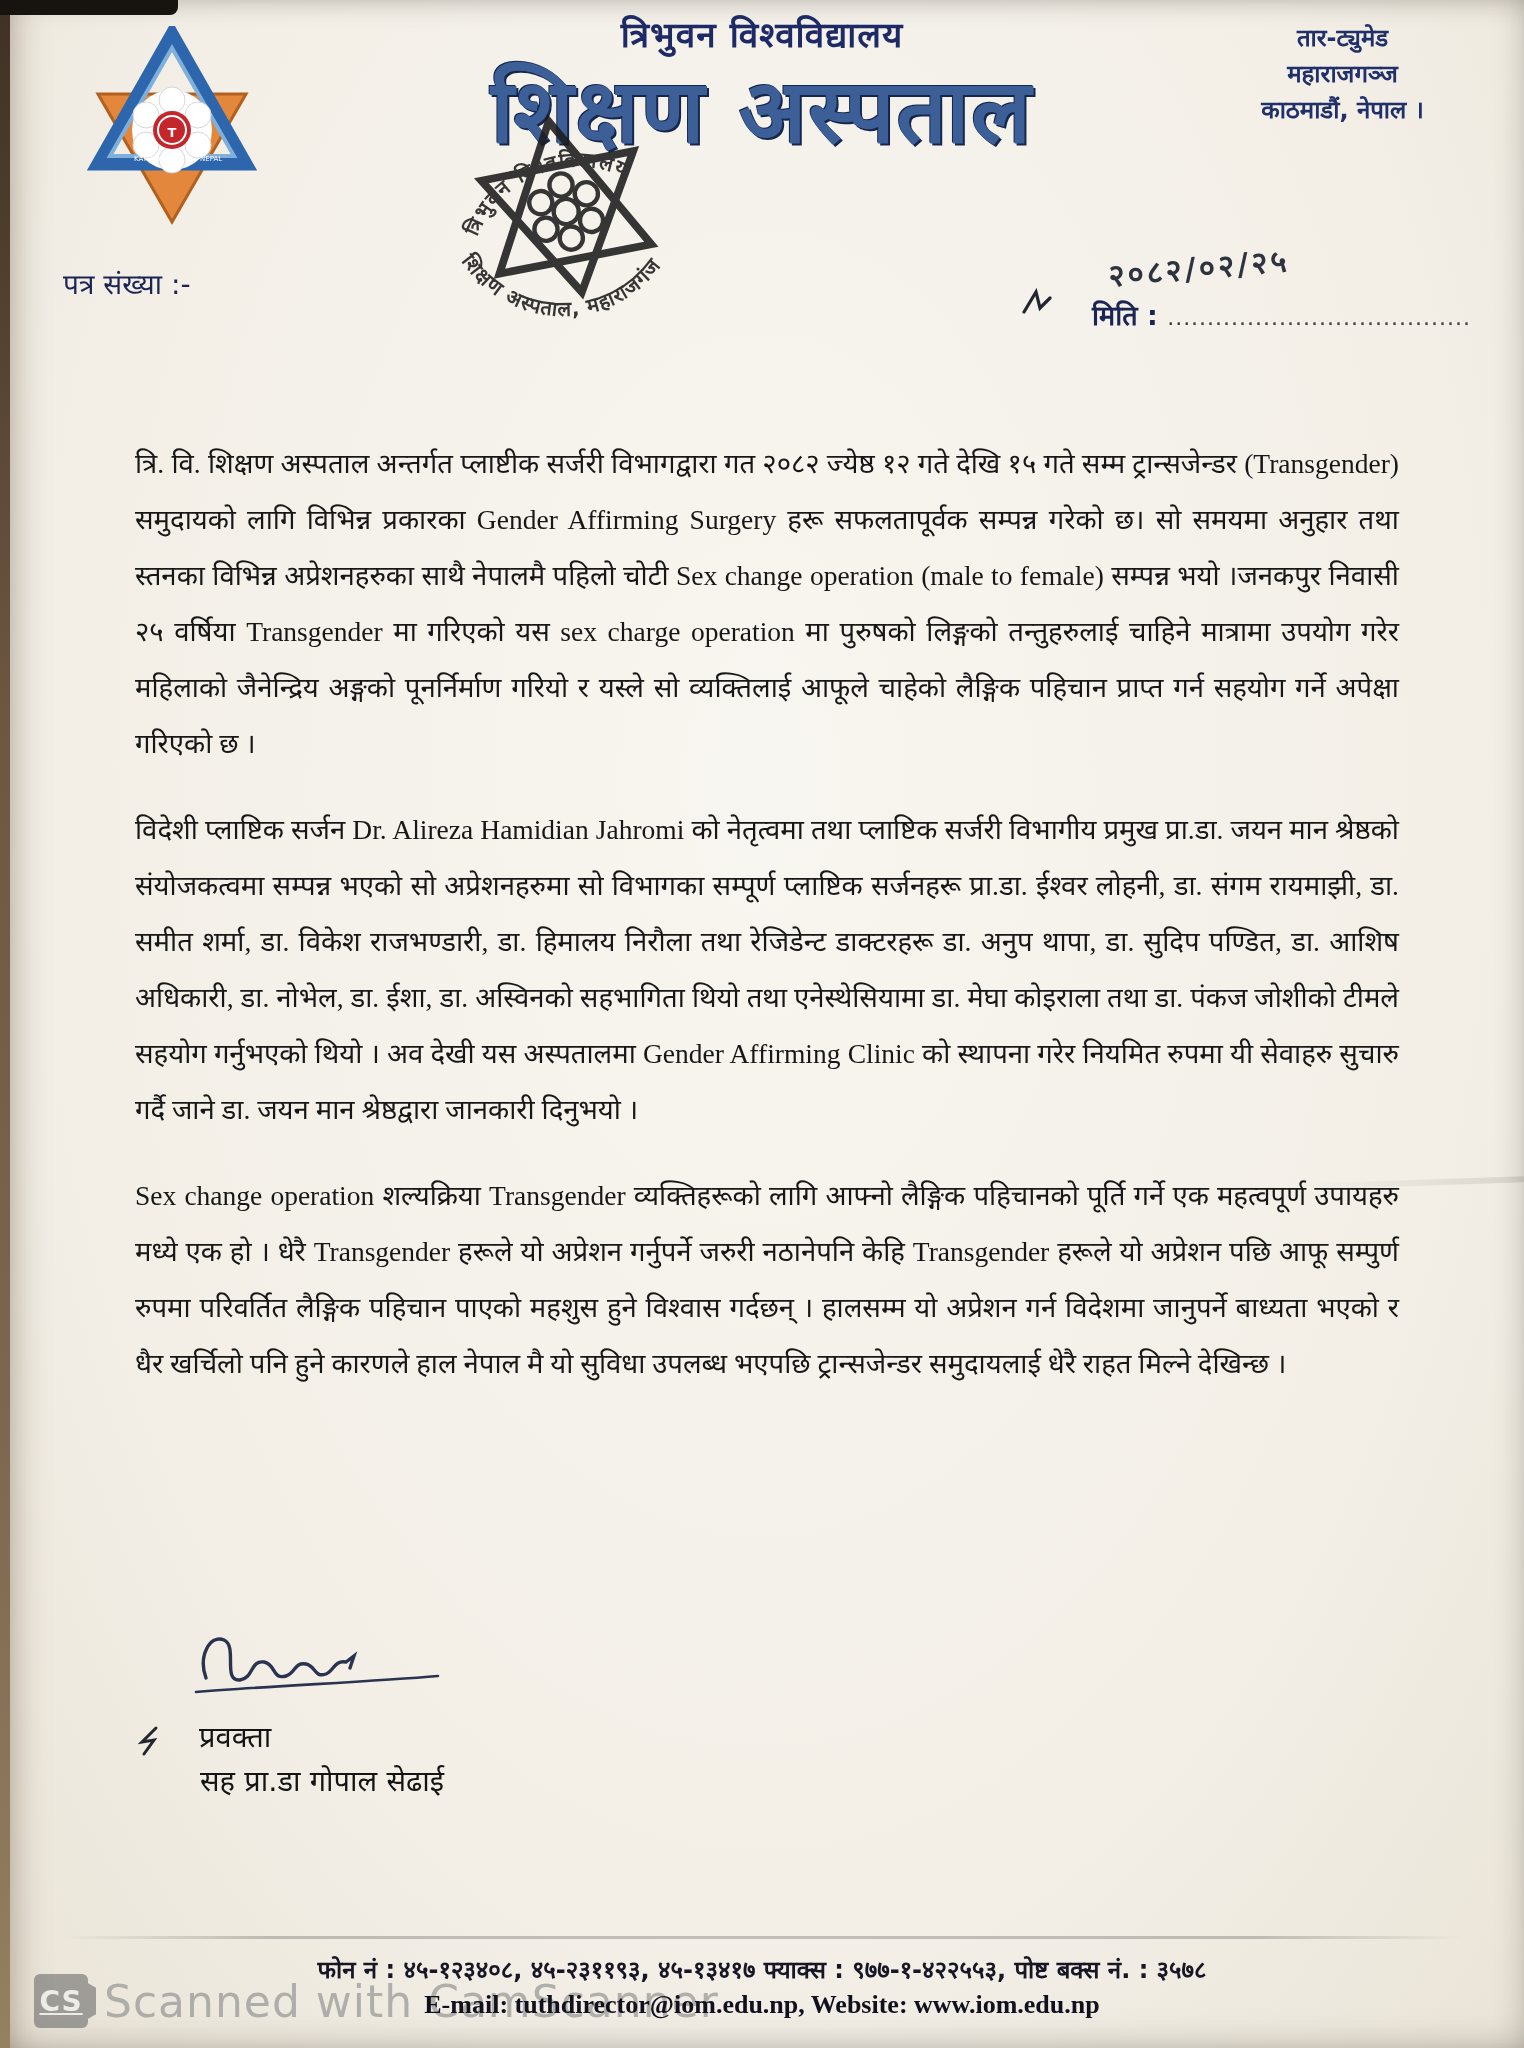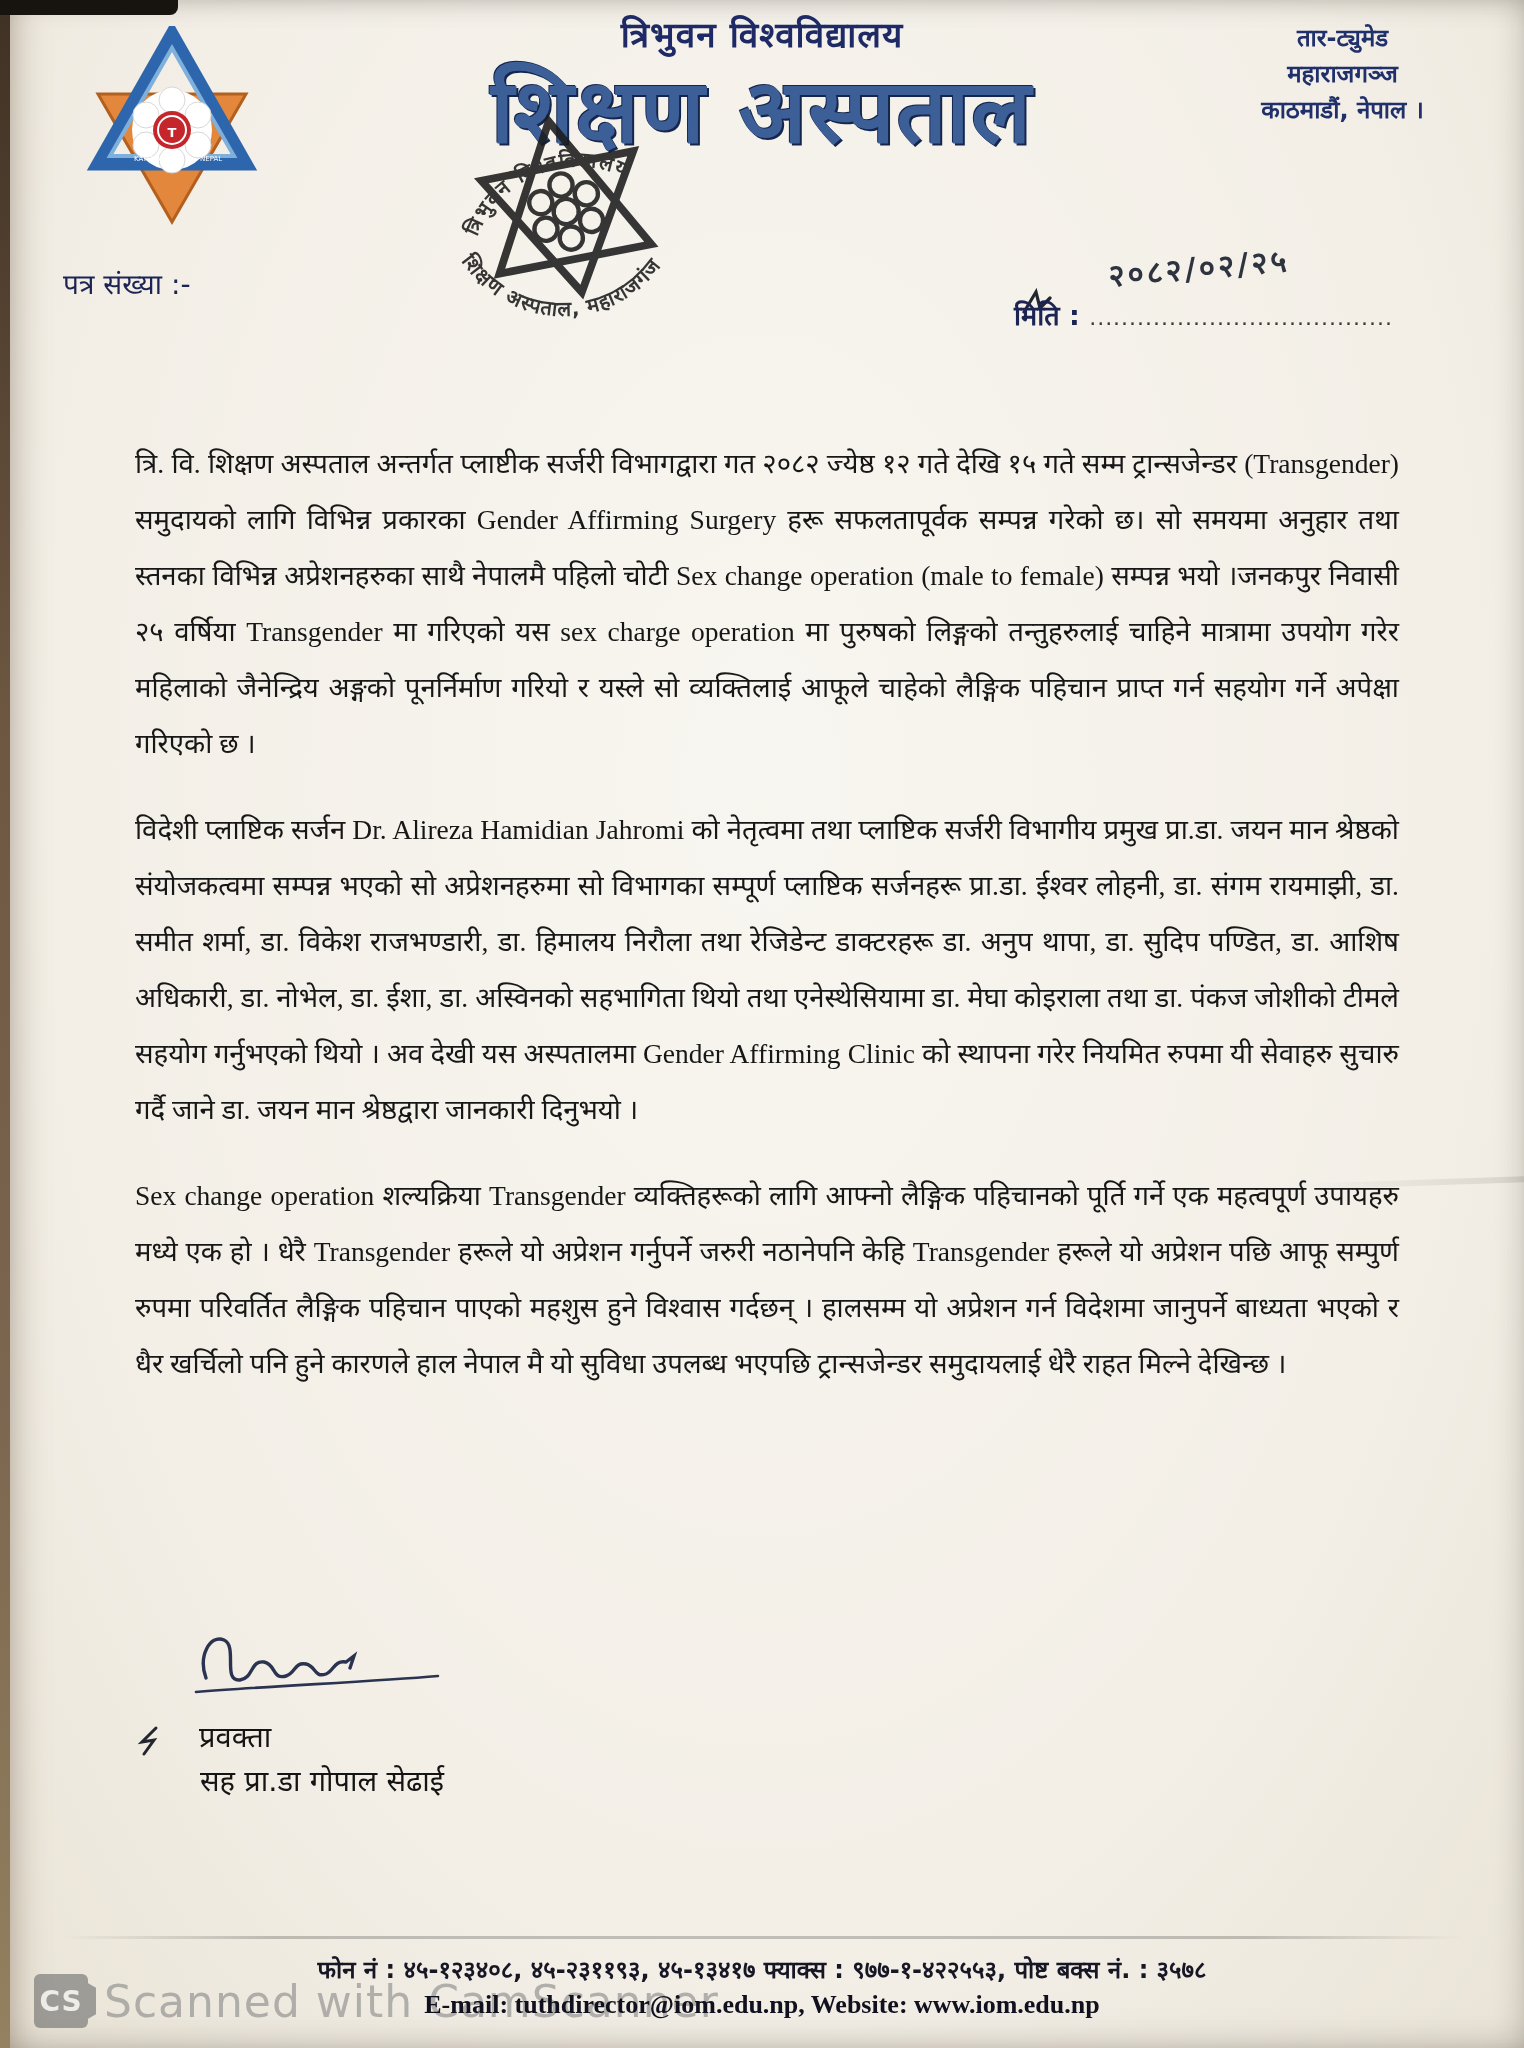--- a/index.html
+++ b/index.html
@@ -28,21 +28,21 @@
     text-shadow:2px 2px 0 #15264d, -1px -1px 0 #15264d;}
   .addr-block{position:absolute;left:1225px;top:20px;width:235px;text-align:center;
     font-size:24px;font-weight:bold;color:#20306b;line-height:36px;}
   .logo{position:absolute;left:82px;top:26px;width:180px;height:200px;}
   .stamp{position:absolute;left:408px;top:76px;width:320px;height:290px;
     transform:rotate(-11deg);opacity:.88;}
   
   .letter-no{position:absolute;left:63px;top:264px;font-size:28px;font-weight:normal;color:#1c2454;}
   .date-hand{position:absolute;left:1108px;top:246px;font-size:31px;color:#2e3340;
     transform:rotate(-5deg);letter-spacing:3px;font-weight:bold;}
-  .date-line{position:absolute;left:1014px;top:296px;font-size:27px;font-weight:bold;color:#1c2454;}
+  .date-line{position:absolute;left:1092px;top:296px;font-size:27px;font-weight:bold;color:#1c2454;}
   .date-dots{font-weight:normal;color:#3a3a3a;font-size:22px;letter-spacing:1px;}
   .ink-doodle{position:absolute;left:1020px;top:288px;width:34px;height:30px;}
   
   .press-title{position:absolute;left:0;top:356px;width:100%;text-align:center;}
   .press-title span{font-size:38px;font-weight:bold;color:#111;
     text-decoration:underline;text-underline-offset:7px;text-decoration-thickness:2.5px;}
   
   .body-text{position:absolute;left:135px;top:436px;width:1264px;}
   .body-text p{margin:0 0 30px 0;font-size:27.5px;line-height:56px;text-align:justify;
     color:#171717;font-family:Liberation Serif, serif;}
@@ -58,21 +58,21 @@
     font-size:24px;font-weight:bold;color:#161625;z-index:6;}
   .footer-line2{position:absolute;left:0;top:1990px;width:100%;text-align:center;
     font-family:"Liberation Serif",serif;font-size:26px;font-weight:bold;color:#10101e;z-index:6;}
   
   .watermark{position:absolute;left:34px;top:1974px;display:flex;align-items:center;gap:16px;
     z-index:5;opacity:.62;}
   .cs-badge{width:54px;height:54px;background:#6f6f6f;border-radius:6px;position:relative;
     display:flex;align-items:center;justify-content:center;}
   .cs-badge:after{content:"";position:absolute;right:-8px;top:8px;width:10px;height:38px;
     background:#6f6f6f;clip-path:polygon(0 0,100% 15%,100% 85%,0 100%);}
-  .cs-badge span{color:#f2f2f2;font-size:28px;font-weight:bold;letter-spacing:1px;}
+  .cs-badge span{color:#f2f2f2;font-size:28px;font-weight:bold;letter-spacing:1px;text-decoration:underline;}
   .wm-text{font-size:44px;font-weight:normal;color:#8a8a8a;letter-spacing:1px;}
   
   .crease{position:absolute;right:0;top:1180px;width:220px;height:6px;
     background:linear-gradient(90deg,rgba(0,0,0,0),rgba(0,0,0,.10));transform:rotate(-2deg);}
 </style>
 </head>
 <body>
 
 <div class="page">
 

